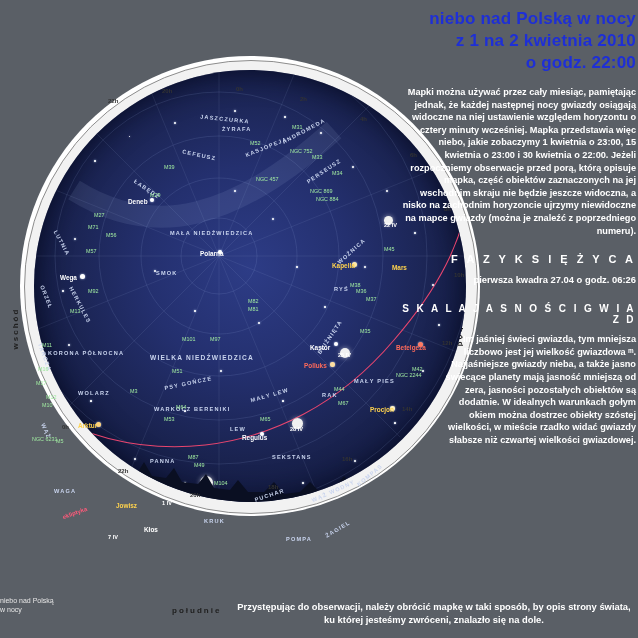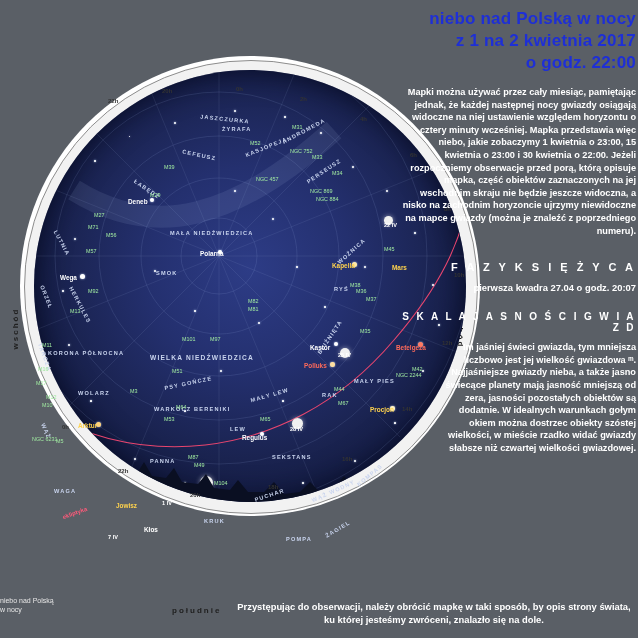--- a/index.html
+++ b/index.html
@@ -5,21 +5,21 @@
   html,body{margin:0;padding:0;background:#5a5f66;}
   body{width:638px;height:638px;overflow:hidden;font-family:"Liberation Sans",sans-serif;}
   #root{position:relative;width:638px;height:638px;background:#5a5f66;}
 
   
   .right-col{position:absolute;left:400px;top:8px;width:236px;text-align:right;color:#ffffff;}
   .title{color:#1e2fd6;font-weight:bold;font-size:17px;line-height:22px;letter-spacing:.2px;}
   .title .l2{font-size:17px;}
   .title .l3{font-size:17px;}
   .para{margin-top:12px;font-size:9.2px;line-height:12.6px;font-weight:bold;color:#ffffff;}
-  .sect-title{margin-top:24px;font-size:11px;font-weight:bold;color:#ffffff;letter-spacing:3px;}
+  .sect-title{margin-top:16px;font-size:11px;font-weight:bold;color:#ffffff;letter-spacing:3px;}
   .phase-row{font-size:9.4px;font-weight:bold;color:#ffffff;margin-top:9px;}
   .scale-title{margin-top:18px;font-size:10px;font-weight:bold;letter-spacing:2.4px;color:#ffffff;}
   .scale-text{margin-top:8px;font-size:9.2px;line-height:12.6px;font-weight:bold;color:#ffffff;margin-left:41px;}
 
   
   .bottom-cap{position:absolute;left:232px;top:600px;width:404px;text-align:center;color:#ffffff;
               font-size:9.4px;font-weight:bold;line-height:13px;}
   .corner-note{position:absolute;left:0;top:596px;width:60px;color:#e6e6e6;font-size:7px;line-height:9px;text-align:left;}
 
   
@@ -277,28 +277,28 @@
     <div class="hourlabel" style="left:338px;top:416px;">16h</div>
     <div class="hourlabel" style="left:264px;top:444px;">18h</div>
     <div class="hourlabel" style="left:186px;top:452px;">20h</div>
     <div class="hourlabel" style="left:114px;top:428px;">22h</div>
     <div class="hourlabel" style="left:58px;top:384px;">0h</div>
   </div>
 
   <div class="right-col">
     <div class="title">
       <div>niebo nad Polską w nocy</div>
-      <div class="l2">z 1 na 2 kwietnia 2017</div>
+      <div class="l2">z 1 na 2 kwietnia 2010</div>
       <div class="l3">o godz. 22:00</div>
     </div>
 
     <div class="para">Mapki można używać przez cały miesiąc, pamiętając jednak, że każdej następnej nocy gwiazdy osiągają widoczne na niej ustawienie względem horyzontu o cztery minuty wcześniej. Mapka przedstawia więc niebo, jakie zobaczymy 1 kwietnia o 23:00, 15 kwietnia o 23:00 i 30 kwietnia o 22:00. Jeżeli rozpoczniemy obserwacje przed porą, którą opisuje mapka, część obiektów zaznaczonych na jej wschodnim skraju nie będzie jeszcze widoczna, a nisko na zachodnim horyzoncie ujrzymy niewidoczne na mapce gwiazdy (można je znaleźć z poprzedniego numeru).</div>
 
     <div class="sect-title">F A Z Y   K S I Ę Ż Y C A</div>
-    <div class="phase-row">pierwsza kwadra 27.04 o godz. 20:07</div>
+    <div class="phase-row">pierwsza kwadra 27.04 o godz. 06:26</div>
 
     <div class="scale-title">S K A L A   J A S N O Ś C I   G W I A Z D</div>
     <div class="scale-text">Im jaśniej świeci gwiazda, tym mniejsza liczbowo jest jej wielkość gwiazdowa ᵐ. Najjaśniejsze gwiazdy nieba, a także jasno świecące planety mają jasność mniejszą od zera, jasności pozostałych obiektów są dodatnie. W idealnych warunkach gołym okiem można dostrzec obiekty szóstej wielkości, w mieście rzadko widać gwiazdy słabsze niż czwartej wielkości gwiazdowej.</div>
   </div>
 
   <div class="bottom-cap">Przystępując do obserwacji, należy obrócić mapkę w taki sposób, by opis strony świata, ku której jesteśmy zwróceni, znalazło się na dole.</div>
   <div class="corner-note">niebo
 nad Polską
 w nocy</div>
 </div>

